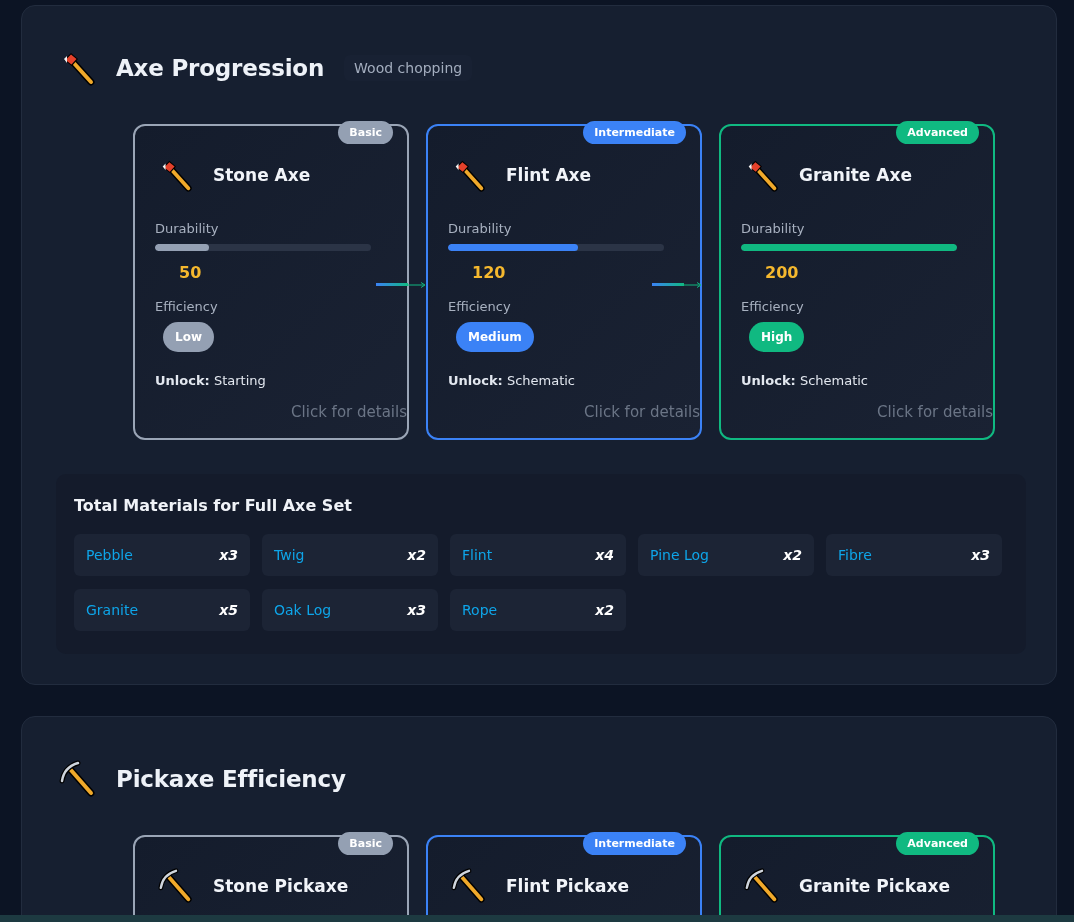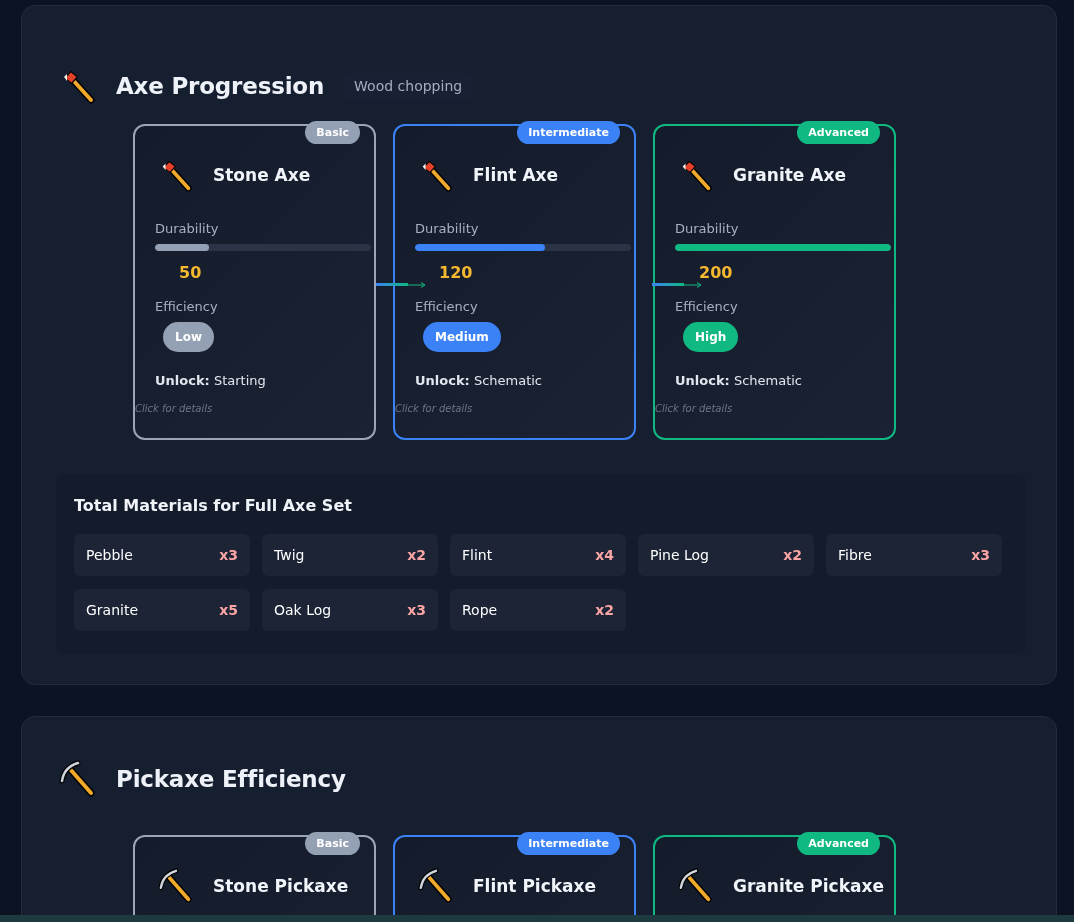--- a/index.html
+++ b/index.html
@@ -13,37 +13,37 @@
   .section {
     position: absolute; left: 21px; width: 1036px;
     background: #161f30;
     border: 1px solid #222c3e;
     border-radius: 14px;
   }
   .section.axe { top: 5px; height: 680px; }
   .section.pick { top: 716px; height: 260px; }
 
   .sec-header { position: absolute; left: 36px; display: flex; align-items: center; }
-  .section.axe .sec-header { top: 60px; text-align: center; }
+  .section.axe .sec-header { top: 42px; text-align: center; }
   .section.pick .sec-header { top: 42px; }
   .sec-icon { width: 40px; height: 40px; display: inline-block; }
   .sec-title {
     margin-left: 18px; font-size: 23px; font-weight: bold; color: #eef2f8;
     letter-spacing: -0.2px;
   }
   .sec-sub {
     margin-left: 20px; padding: 5px 10px;
     background: #182133; border-radius: 6px;
     font-size: 14px; color: #a3adbe;
   }
 
   .cards { position: absolute; left: 111px; top: 118px; display: flex; gap: 0; }
   .section.pick .cards { top: 118px; }
   .card {
-    position: relative; width: 243px; height: 316px;
+    position: relative; width: 276px; height: 316px;
     border: 2px solid #94a0b3; border-radius: 12px;
     background: linear-gradient(135deg, #141c2c 0%, #1a2233 100%);
     margin-right: 17px; cursor: pointer;
   }
   .card.tier-basic { border-color: #9aa5b6; }
   .card.tier-int { border-color: #3b82f6; padding-left: 28px; }
   .card.tier-adv { border-color: #10b981; }
   .tier-badge {
     position: absolute; top: -5px; right: 14px;
     padding: 5px 11px; border-radius: 14px;
@@ -67,44 +67,44 @@
   .bar-fill { height: 100%; border-radius: 4px; }
   .dur-val { position: absolute; left: 20px; top: 137px; font-size: 16px; font-weight: bold; color: #f5b82e; margin-left: 24px; }
   .eff-pill {
     position: absolute; left: 28px; top: 196px;
     padding: 8px 12px; border-radius: 16px;
     font-size: 12px; font-weight: bold; color: #fff;
   }
   .unlock { position: absolute; left: 20px; top: 247px; font-size: 13px; color: #e2e7ef; }
   .unlock b { font-weight: bold; }
   .hint {
-    position: absolute; left: 0; right: 0; top: 277px; text-align: left;
-    font-size: 10px; font-style: italic; color: #6b7586;
+    position: absolute; left: 0; right: 0; top: 277px; text-align: right;
+    font-size: 15px; color: #6b7586;
   }
 
   .connector { position: absolute; width: 50px; height: 10px; }
 
   .materials {
     position: absolute; left: 34px; top: 468px; width: 970px; height: 180px;
     background: #141b2b; border-radius: 10px;
   }
   .mat-title {
     position: absolute; left: 18px; top: 22px; font-size: 16px; font-weight: bold; color: #f0f3f8;
   }
   .mat-grid {
     position: absolute; left: 18px; top: 60px; width: 932px;
     display: grid; grid-template-columns: repeat(5, 176px); column-gap: 12px; row-gap: 13px;
   }
   .mat {
     height: 42px; border-radius: 6px; background: #1c2435;
     display: flex; align-items: center; justify-content: space-between;
     padding: 0 12px;
   }
-  .mat-name { font-size: 14px; color: #ffffff; }
-  .mat-qty { font-size: 14px; font-weight: bold; color: #fca5a5; }
+  .mat-name { font-size: 14px; color: #0ea5e9; }
+  .mat-qty { font-size: 14px; font-weight: bold; color: #ffffff; font-style: italic; }
 
   .bottom-strip {
     position: absolute; left: 0; top: 915px; width: 1074px; height: 7px;
     background: #1d3a41;
   }
 </style>
 </head>
 <body>
 
 <svg width="0" height="0" style="position:absolute">

